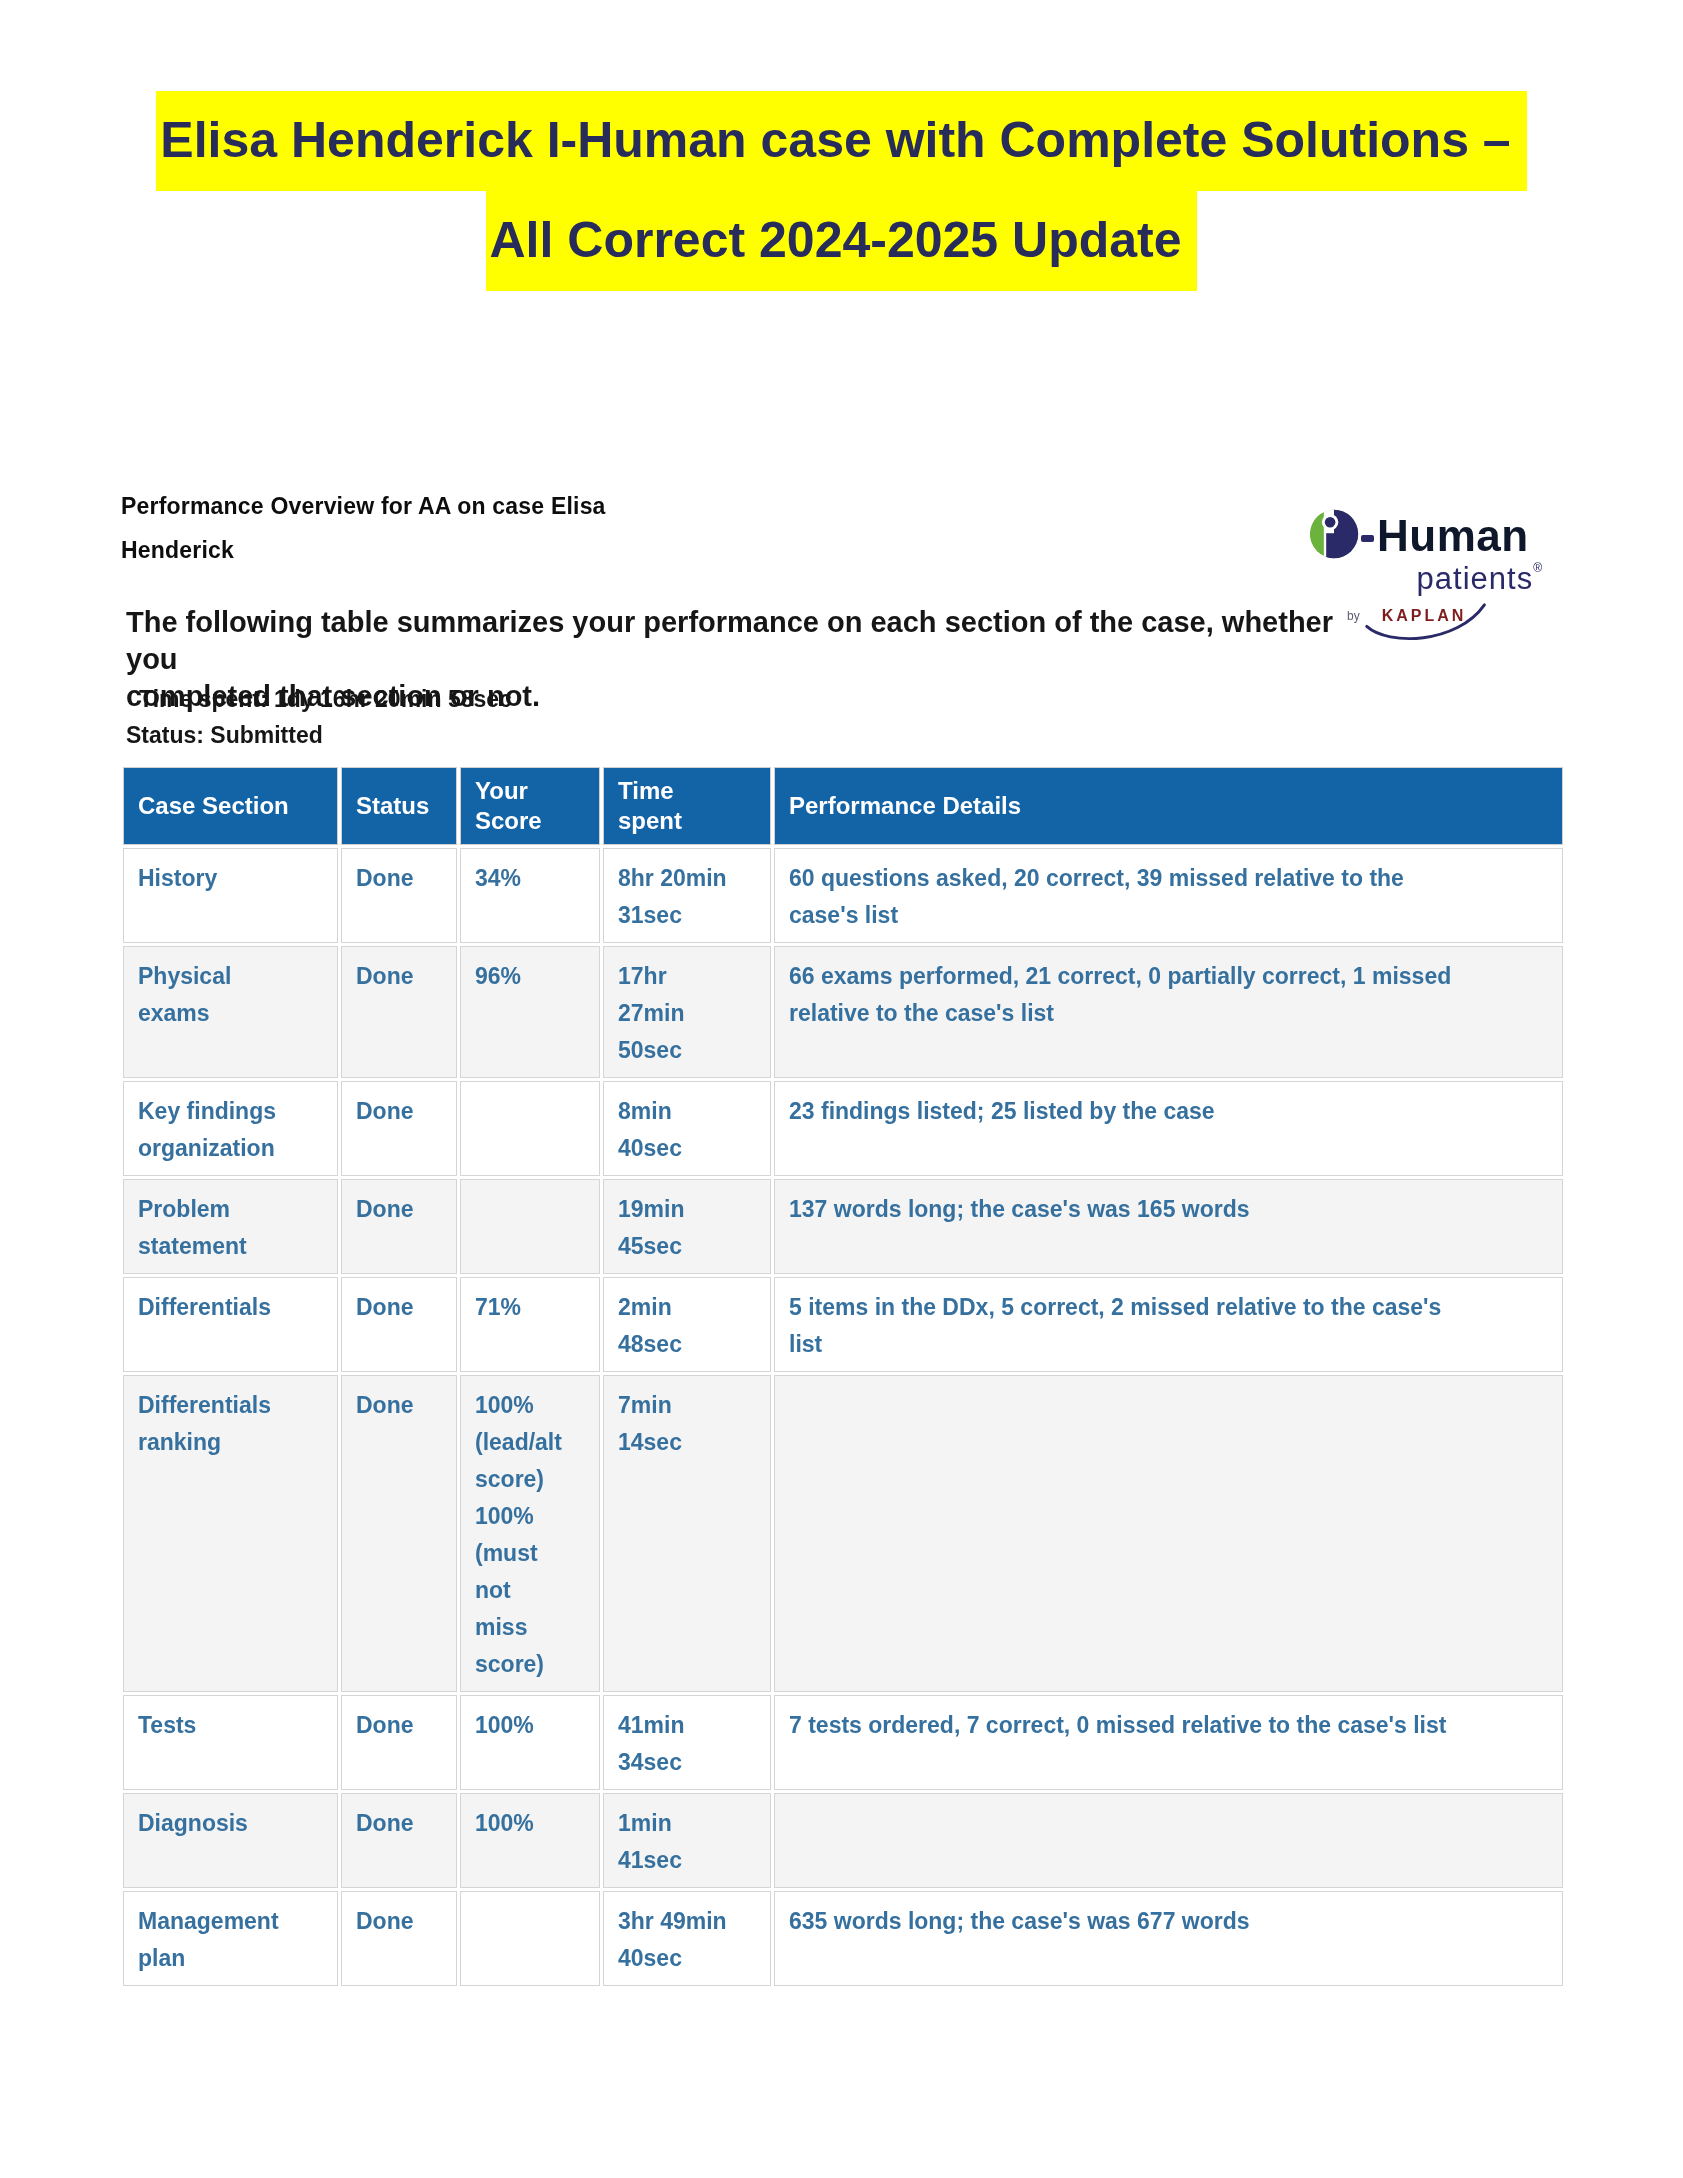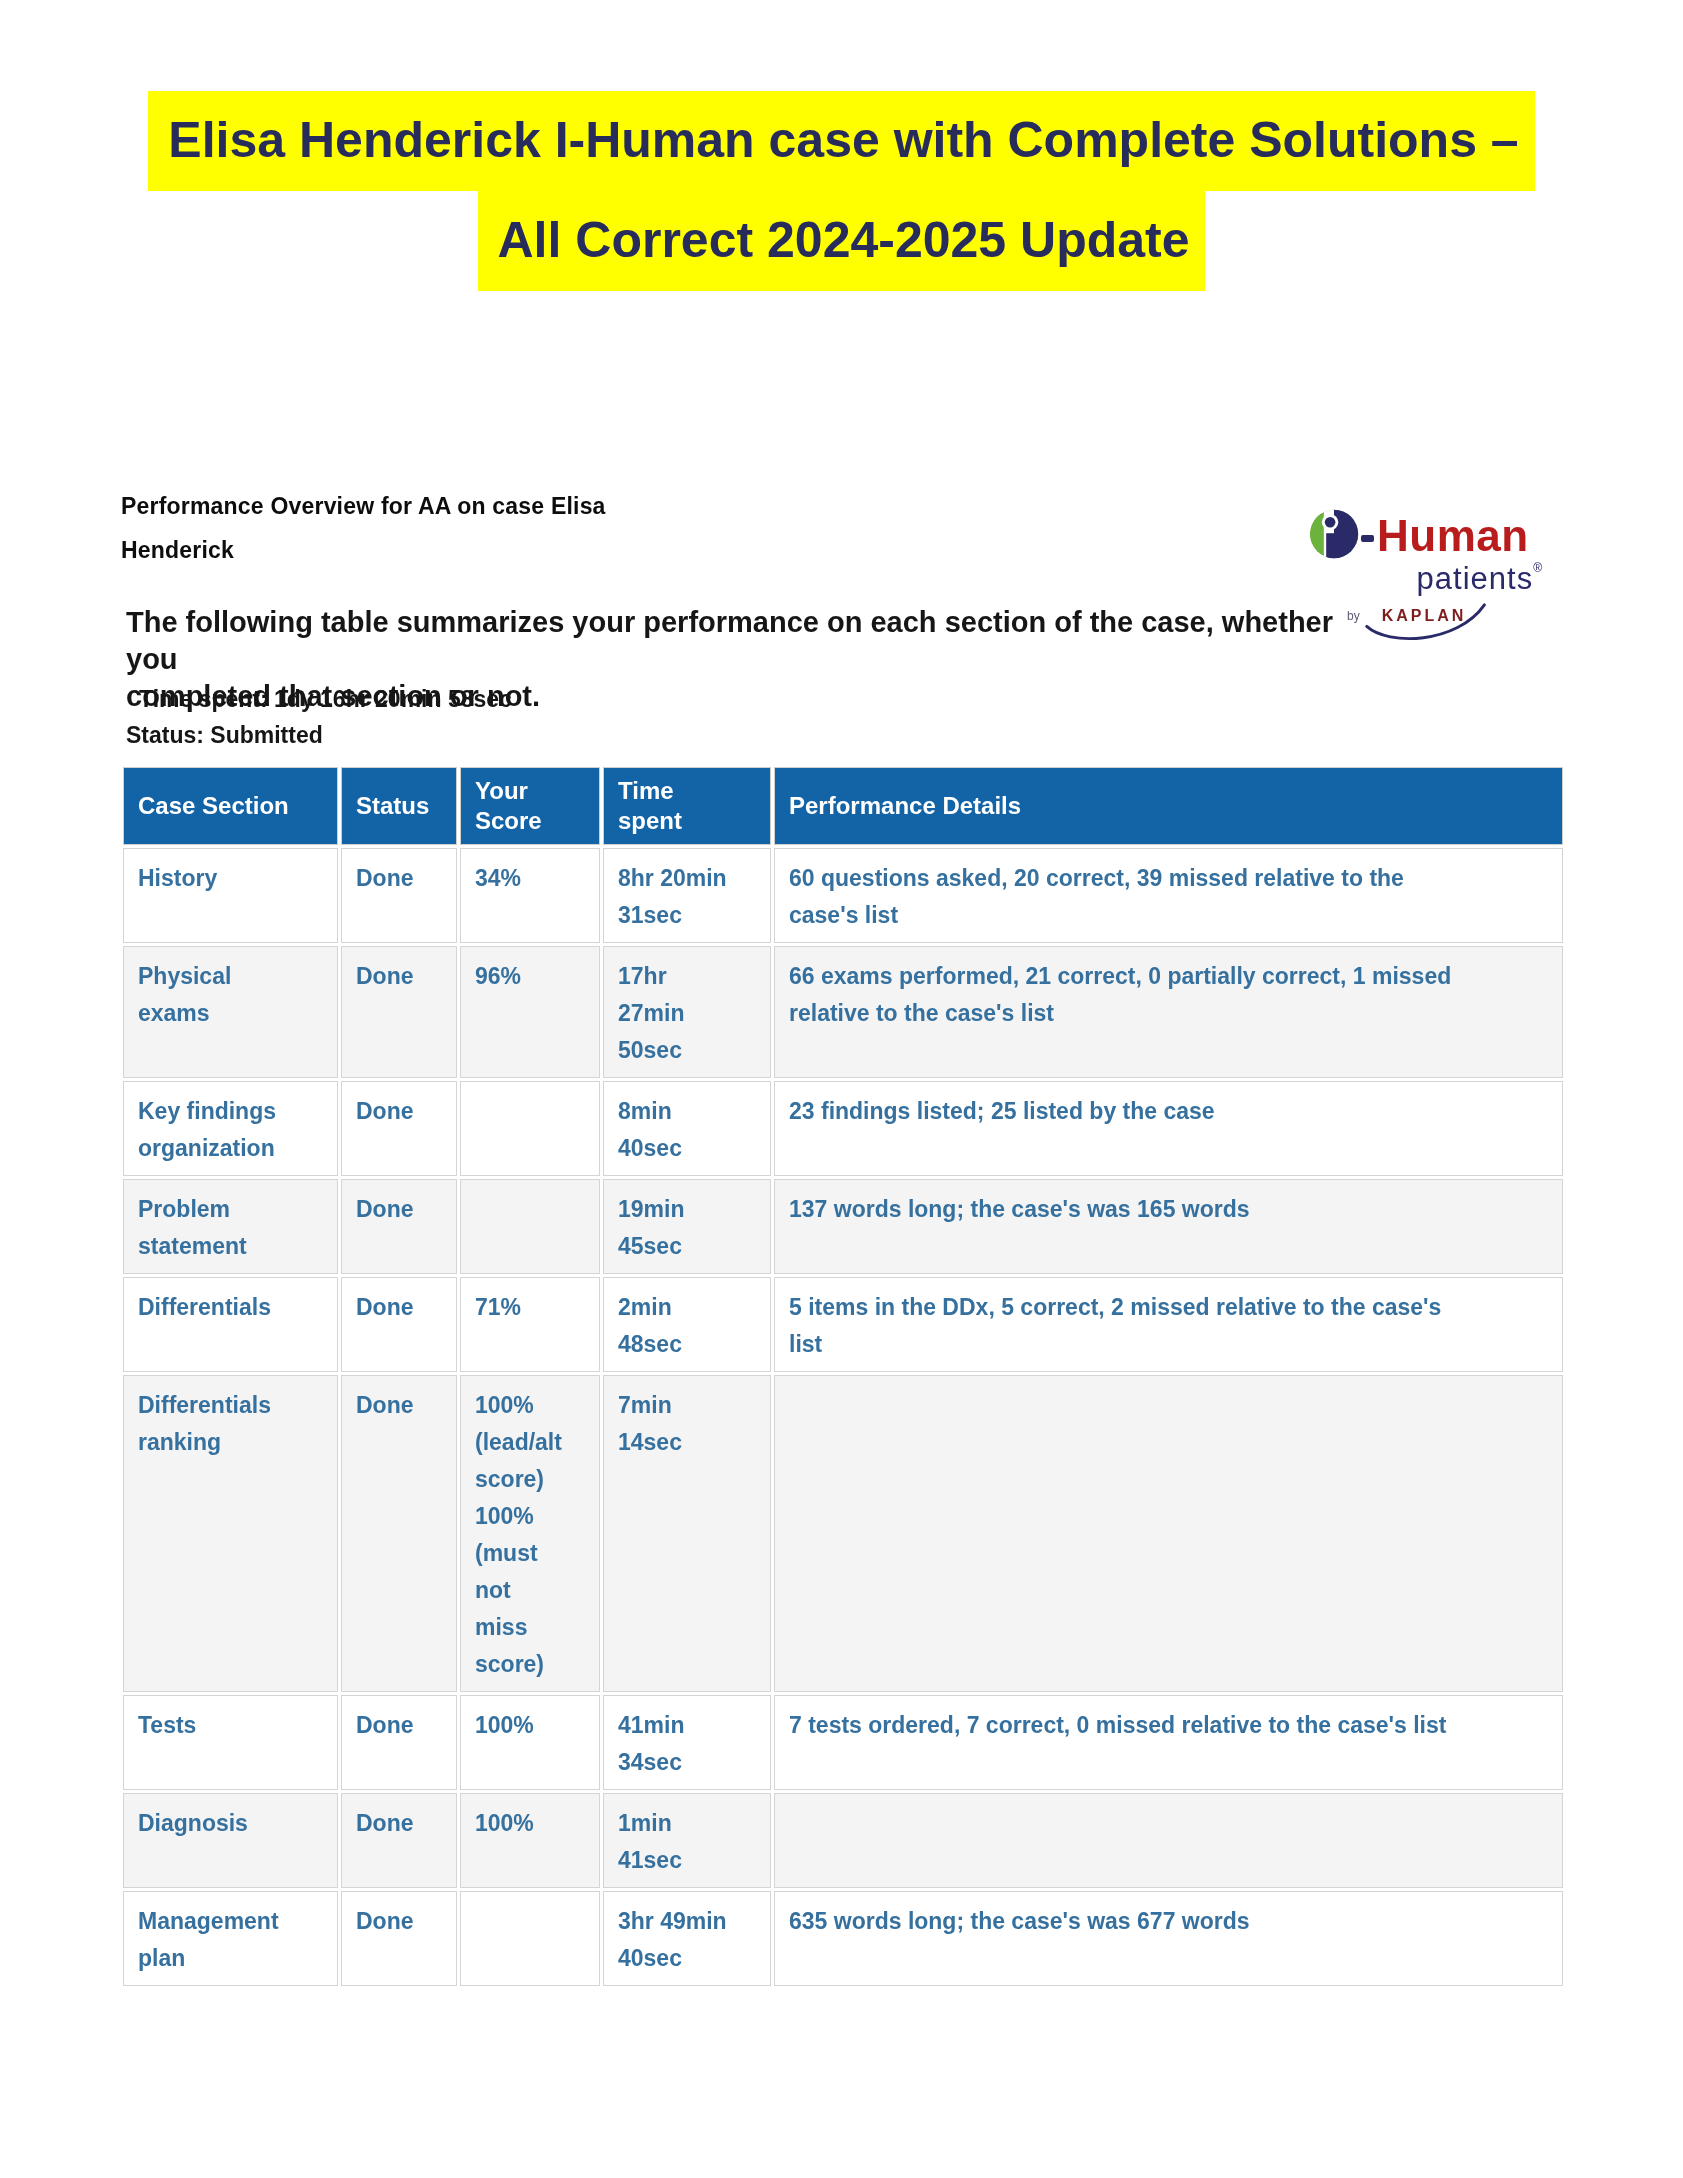--- a/index.html
+++ b/index.html
@@ -13,36 +13,36 @@
   .doc-title {
     position:absolute; top:91px; left:89px; right:89px;
     text-align:center; line-height:1.56;
   }
   .doc-title .line { display:block; }
   .doc-title .hl {
     display:inline-block;
     background:#ffff00;
     color:#272c5a;
     font-size:50px; font-weight:700;
-    padding:10px 16px 12px 20px;
+    padding:10px 16px 12px 4px;
   }
 
   
   .overview-heading {
     position:absolute; top:484px; left:121px; width:851px;
     color:#0d0d0d; font-size:23px; font-weight:700; line-height:44px;
     letter-spacing:0.2px;
   }
   .overview-heading .student { font-weight:700; }
 
   
   .logo { position:absolute; top:509px; left:1309px; width:238px; }
   .logo-row1 { display:flex; align-items:center; }
   .logo-hyphen { display:inline-block; width:13px; height:7px; background:#2b2a68; margin:4px 3px 0 2px; border-radius:2px; }
-  .logo-human { color:#b91c1c; font-size:44px; font-weight:600; letter-spacing:0.5px; }
+  .logo-human { color:#0f172a; font-size:44px; font-weight:600; letter-spacing:0.5px; }
   .logo-row2 { text-align:right; padding-right:4px; margin-top:-2px; color:#2b2a68; font-size:31px; font-weight:400; letter-spacing:1px; }
   .logo-row2 .reg { font-size:12px; vertical-align:top; }
   .logo-row3 { margin-top:10px; margin-left:38px; display:flex; align-items:center; }
   .logo-row3 .by { color:#5c5c74; font-size:12px; margin-right:8px; }
   .kaplan-wrap { position:relative; display:inline-block; }
   .kaplan-wrap .kaplan { color:#7f1d1d; font-size:16px; font-weight:700; letter-spacing:3px;margin-left:14px; }
   .kaplan-arc { position:absolute; left:-8px; top:-10px; pointer-events:none; }
 
   
   .description {

